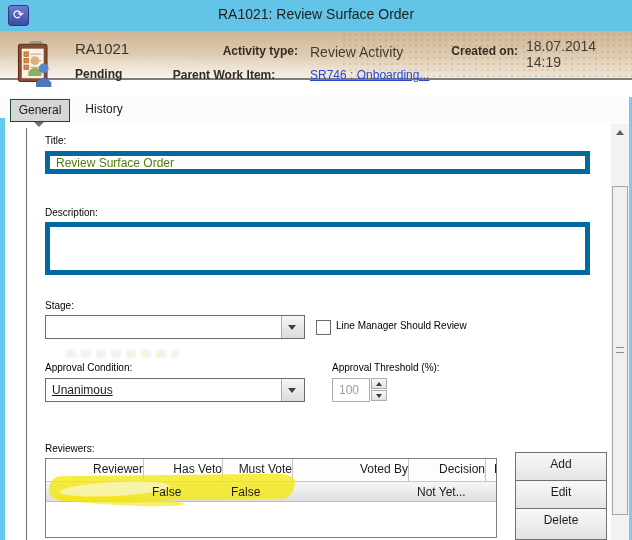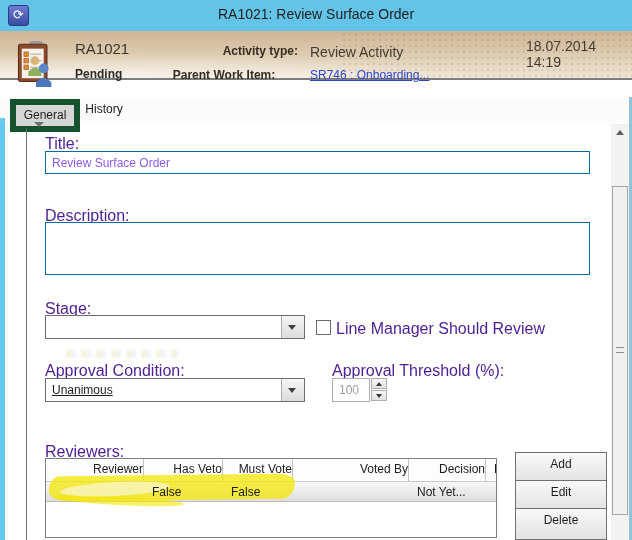--- a/index.html
+++ b/index.html
@@ -35,21 +35,21 @@
   .lab-created{left:410px;top:13px;width:108px;text-align:right;}
   .val-created{left:526px;top:7px;}
 
   
   .clip-icon{position:absolute;left:16px;top:10px;width:40px;height:46px;}
 
   
   .tabbar{position:absolute;left:0;top:97px;width:632px;height:26px;background:#fbfbfb;}
   .tab{position:absolute;top:2px;height:21px;font-size:12px;color:#1c1c1c;
     text-align:center;line-height:21px;cursor:default;}
-  .tab.sel{left:10px;width:58px;background:#d6d6d6;border:6px solid #14532d;}
+  .tab.sel{left:10px;width:58px;background:#d6d6d6;border:1px solid #14532d;}
   .tab.unsel{left:74px;width:60px;}
   .tab-pointer{position:absolute;left:34px;top:25px;width:0;height:0;
     border-left:5px solid transparent;border-right:5px solid transparent;
     border-top:5px solid #6f6f6f;}
 
   
   .left-strip{position:absolute;left:0;top:118px;width:5px;height:422px;background:#63c9ee;}
   .right-strip{position:absolute;left:629px;top:97px;width:3px;height:443px;background:#8fc3de;}
   .panel-line{position:absolute;left:26px;top:128px;width:1px;height:412px;background:#6e6e6e;}
 
@@ -58,23 +58,23 @@
   .sb-up{position:absolute;left:0;top:0;width:18px;height:16px;background:#f2f2f2;}
   .sb-up-arrow{position:absolute;left:5px;top:6px;width:0;height:0;
     border-left:4px solid transparent;border-right:4px solid transparent;
     border-bottom:5px solid #5c5c5c;}
   .sb-thumb{position:absolute;left:1px;top:62px;width:14px;height:327px;background:#f0f0f0;
     border:1px solid #a6a6a6;}
   .sb-grip{position:absolute;left:3px;top:160px;width:8px;height:4px;
     border-top:1px solid #8f8f8f;border-bottom:1px solid #8f8f8f;}
 
   
-  .flabel{position:absolute;font-size:16px;color:#4c1d95;}
-  .tbox{position:absolute;box-sizing:border-box;border:1px solid #0369a1;background:#fff;
-    font-family:"Liberation Sans",sans-serif;font-size:12px;color:#8b5cf6;padding:0 0 0 6px;}
+  .flabel{position:absolute;font-size:10px;color:#000000;}
+  .tbox{position:absolute;box-sizing:border-box;border:5px solid #0369a1;background:#fff;
+    font-family:"Liberation Sans",sans-serif;font-size:12px;color:#4d7c0f;padding:0 0 0 6px;}
   input.tbox{outline:none;}
   .lab-title{left:45px;top:135px;}
   .in-title{left:45px;top:151px;width:545px;height:23px;}
   .lab-desc{left:45px;top:207px;}
   .in-desc{left:45px;top:222px;width:545px;height:53px;resize:none;}
   .lab-stage{left:45px;top:300px;}
   .combo{position:absolute;box-sizing:border-box;border:1px solid #6b6b6b;background:#fff;height:24px;}
   .combo-stage{left:45px;top:315px;width:260px;}
   .combo-appr{left:45px;top:378px;width:260px;}
   .combo-text{position:absolute;left:6px;top:4px;font-size:12px;color:#1c1c1c;}
@@ -160,20 +160,21 @@
       <path d="M11 28 q6 -7 12 0 v4 h-12 z" fill="#8faf5e"></path>
       <circle cx="25" cy="25" r="4.5" fill="#5a88c8"></circle>
       <path d="M18 38 q7 -9 14 0 v4 h-14 z" fill="#4a78bb"></path>
     </svg>
     <div class="hb-id">RA1021</div>
     <div class="hb-status">Pending</div>
     <div class="hb-label lab-activity">Activity type:</div>
     <div class="hb-value val-activity">Review Activity</div>
     <div class="hb-label lab-parent">Parent Work Item:</div>
     <div class="hb-link val-parent">SR746 : Onboarding...</div>
+    <div class="hb-label lab-created">Created on:</div>
     <div class="hb-value val-created">18.07.2014 14:19</div>
   </div>
 
   <div class="tabbar">
     <div class="tab sel">General</div>
     <div class="tab unsel">History</div>
     <div class="tab-pointer"></div>
   </div>
 
   <div class="left-strip"></div>

